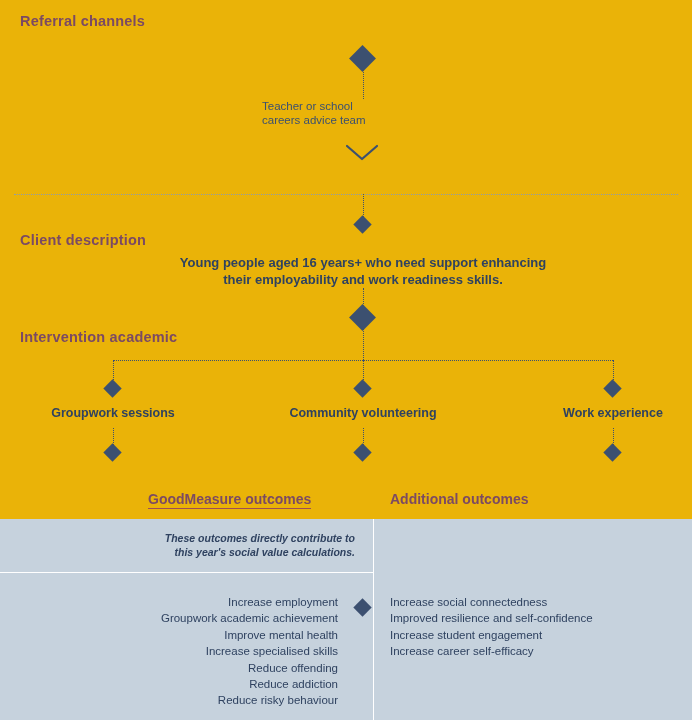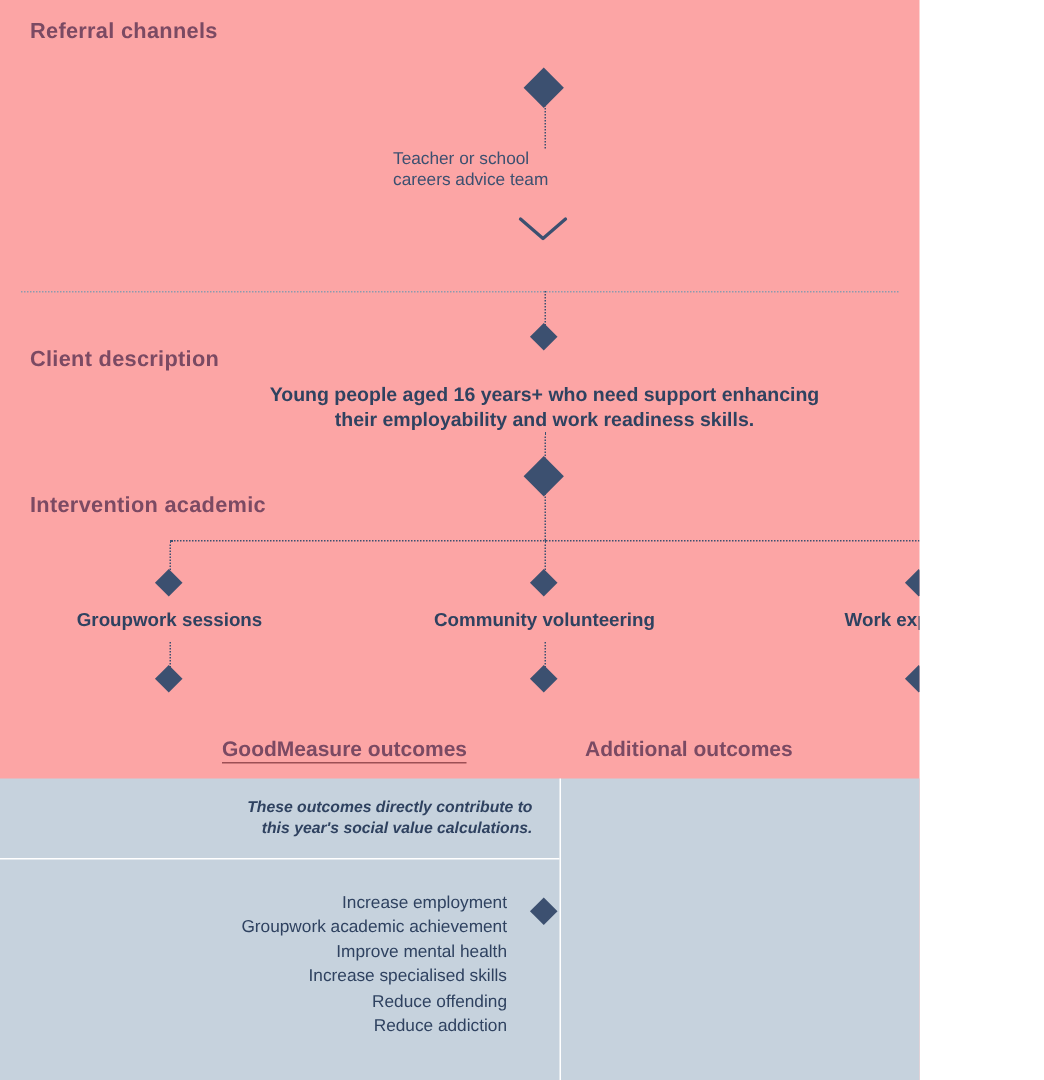--- a/index.html
+++ b/index.html
@@ -4,24 +4,24 @@
 <style>
   * { box-sizing: border-box; }
   html, body {
     margin: 0; padding: 0;
     width: 696px; height: 720px;
     background: #ffffff;
     font-family: "Liberation Sans", sans-serif;
   }
   #page {
     position: relative;
-    width: 613px;
+    width: 692px;
     height: 720px;
     overflow: hidden;
-    background: #fca5a5;
+    background: #eab308;
   }
 
   
   .section-heading {
     position: absolute;
     font-size: 14.5px;
     font-weight: bold;
     color: #7b4a63;
     letter-spacing: 0.2px;
     white-space: nowrap;
@@ -214,16 +214,23 @@
 
   <div class="diamond small" style="left:356px; top:601px;"></div>
 
   <div class="outcome-list right-al" style="left:60px; top:594px; width:278px;">
     <div class="outcome-item">Increase employment</div>
     <div class="outcome-item">Groupwork academic achievement</div>
     <div class="outcome-item">Improve mental health</div>
     <div class="outcome-item">Increase specialised skills</div>
     <div class="outcome-item">Reduce offending</div>
     <div class="outcome-item">Reduce addiction</div>
-  </div>
-
+    <div class="outcome-item">Reduce risky behaviour</div>
+  </div>
+
+  <div class="outcome-list left-al" style="left:390px; top:594px; width:290px;">
+    <div class="outcome-item">Increase social connectedness</div>
+    <div class="outcome-item">Improved resilience and self-confidence</div>
+    <div class="outcome-item">Increase student engagement</div>
+    <div class="outcome-item">Increase career self-efficacy</div>
+  </div>
 
 </div>
 
 </body></html>

